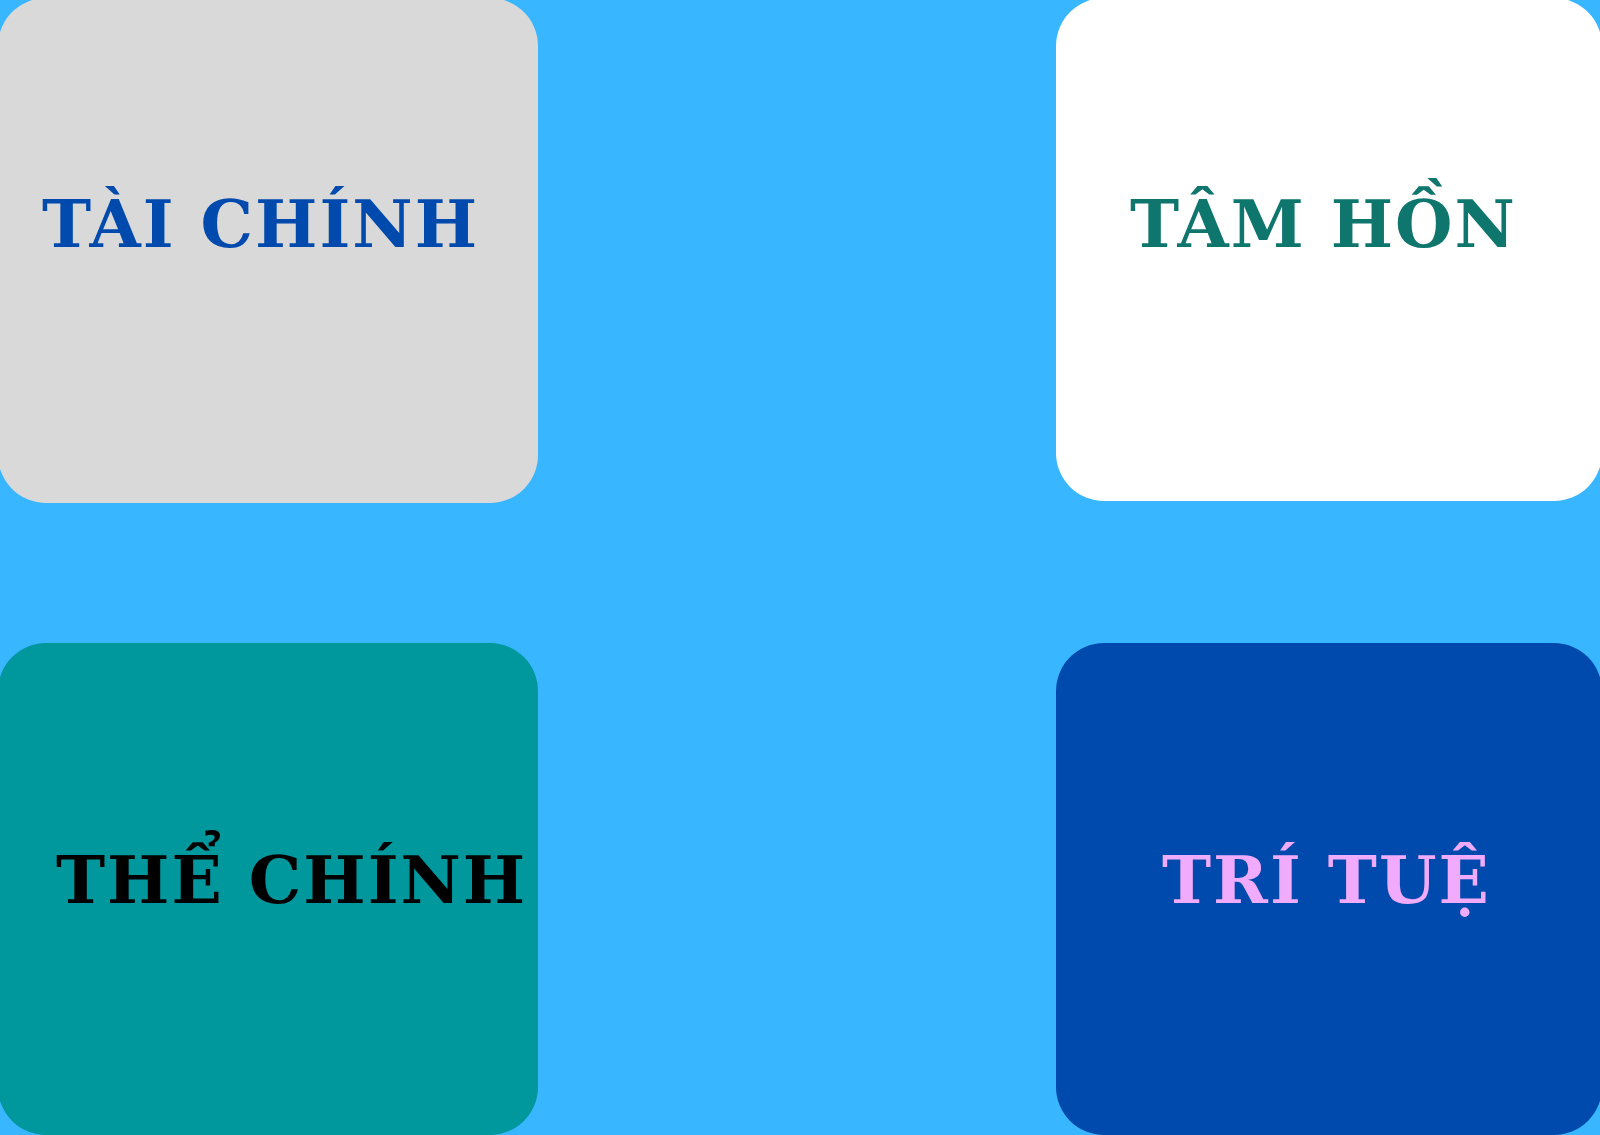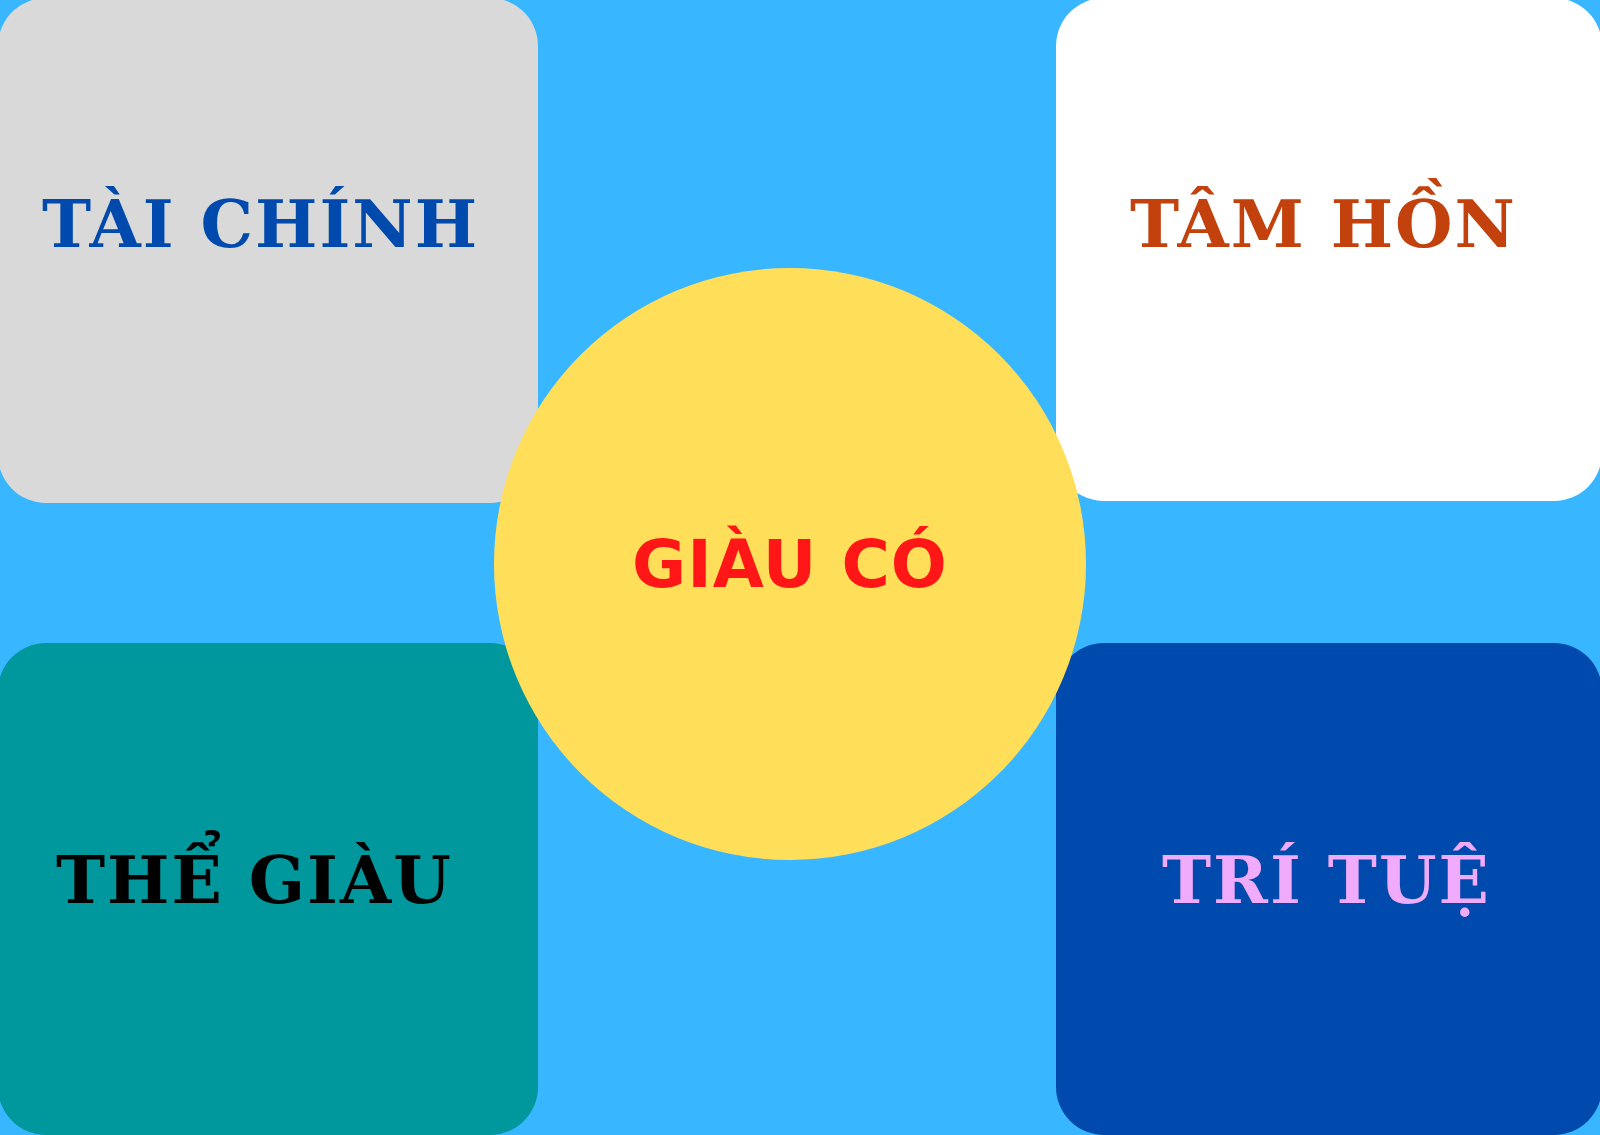--- a/index.html
+++ b/index.html
@@ -32,21 +32,21 @@
       font-family: "DejaVu Serif", "Liberation Serif", serif;
       font-weight: bold;
       font-size: 66px;
       letter-spacing: 2px;
       white-space: nowrap;
     }
     #box-tl { left: -2px; top: -2px; width: 540px; height: 505px; background: #D9D9D9; }
     #box-tl .label { color: #004AAD; position: absolute; top: 186px; left: 44px; line-height: 80px; }
 
     #box-tr { left: 1056px; top: -2px; width: 546px; height: 503px; background: #FFFFFF; }
-    #box-tr .label { color: #c2410c; position: absolute; top: 186px; left: 74px; line-height: 80px; }
+    #box-tr .label { color: #0f766e; position: absolute; top: 186px; left: 74px; line-height: 80px; }
 
     #box-bl { left: -2px; top: 643px; width: 540px; height: 492px; background: #00979D; }
     #box-bl .label { color: #000000; position: absolute; top: 197px; left: 58px; line-height: 80px; }
 
     #box-br { left: 1056px; top: 643px; width: 546px; height: 492px; background: #004AAD; }
     #box-br .label { color: #f0abfc; position: absolute; top: 197px; left: 106px; line-height: 80px; }
 
     .circle {
       position: absolute;
       left: 494px;
@@ -76,24 +76,21 @@
 
   <div class="box" id="box-tl">
     <span class="label">TÀI CHÍNH</span>
   </div>
 
   <div class="box" id="box-tr">
     <span class="label">TÂM HỒN</span>
   </div>
 
   <div class="box" id="box-bl">
-    <span class="label">THỂ GIÀU</span>
+    <span class="label">THỂ CHÍNH</span>
   </div>
 
   <div class="box" id="box-br">
     <span class="label">TRÍ TUỆ</span>
   </div>
 
-  <div class="circle">
-    <span class="center-label">GIÀU CÓ</span>
-  </div>
 
 </div>
 
 </body></html>

